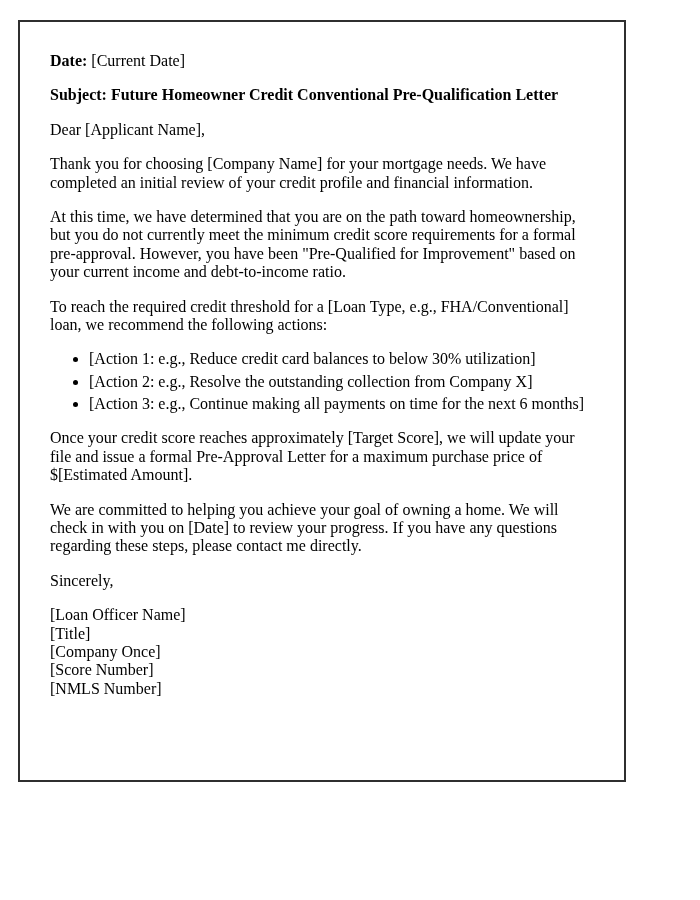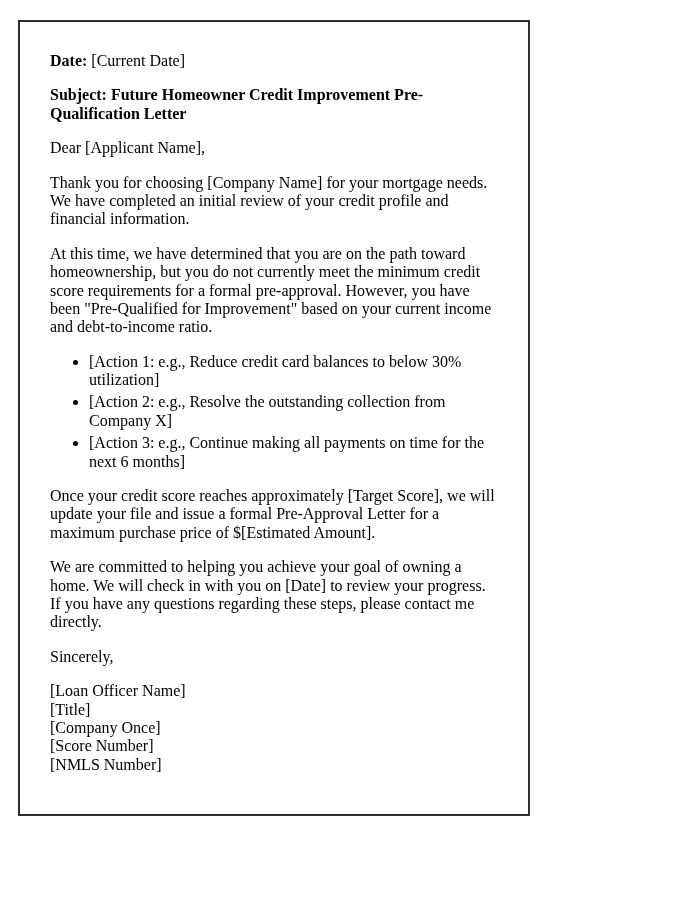--- a/index.html
+++ b/index.html
@@ -12,48 +12,49 @@
     height: 900px;
     font-family: "Liberation Serif", "DejaVu Serif", serif;
     font-size: 16px;
     line-height: 1.15;
     color: var(--text, #000000);
     overflow: hidden;
   }
   .letter-frame {
     box-sizing: border-box;
     margin: 20px 38px 0 18px;
-    width: 512px;
+    width: 608px;
     min-height: 762px;
     border: 2px solid var(--frame_border, #2f2f2f);
     padding: 14px 30px 24px 30px;
     background: var(--page_background, #ffffff);
     font-family: Liberation Serif, serif;
   }
   p { margin: 16px 0; }
   ul { margin: 16px 0; padding-left: 35px; }
   li { margin: 4px; }
   .bold { font-weight: bold; }
 </style>
 </head>
 <body>
 
 <div class="letter-frame">
 
   <p><span class="bold">Date:</span><span> [Current Date]</span></p>
 
 
-  <p class="bold">Subject: Future Homeowner Credit Improvement Pre-Qualification Letter</p>
+  <p class="bold">Subject: Future Homeowner Credit Conventional Pre-Qualification Letter</p>
 
   <p>Dear [Applicant Name],</p>
 
   <p>Thank you for choosing [Company Name] for your mortgage needs. We have completed an initial review of your credit profile and financial information.</p>
 
   <p>At this time, we have determined that you are on the path toward homeownership, but you do not currently meet the minimum credit score requirements for a formal pre-approval. However, you have been "Pre-Qualified for Improvement" based on your current income and debt-to-income ratio.</p>
 
+  <p>To reach the required credit threshold for a [Loan Type, e.g., FHA/Conventional] loan, we recommend the following actions:</p>
 
   <ul>
     <li>[Action 1: e.g., Reduce credit card balances to below 30% utilization]</li>
     <li>[Action 2: e.g., Resolve the outstanding collection from Company X]</li>
     <li>[Action 3: e.g., Continue making all payments on time for the next 6 months]</li>
   </ul>
 
   <p>Once your credit score reaches approximately [Target Score], we will update your file and issue a formal Pre-Approval Letter for a maximum purchase price of $[Estimated Amount].</p>
 
   <p>We are committed to helping you achieve your goal of owning a home. We will check in with you on [Date] to review your progress. If you have any questions regarding these steps, please contact me directly.</p>

